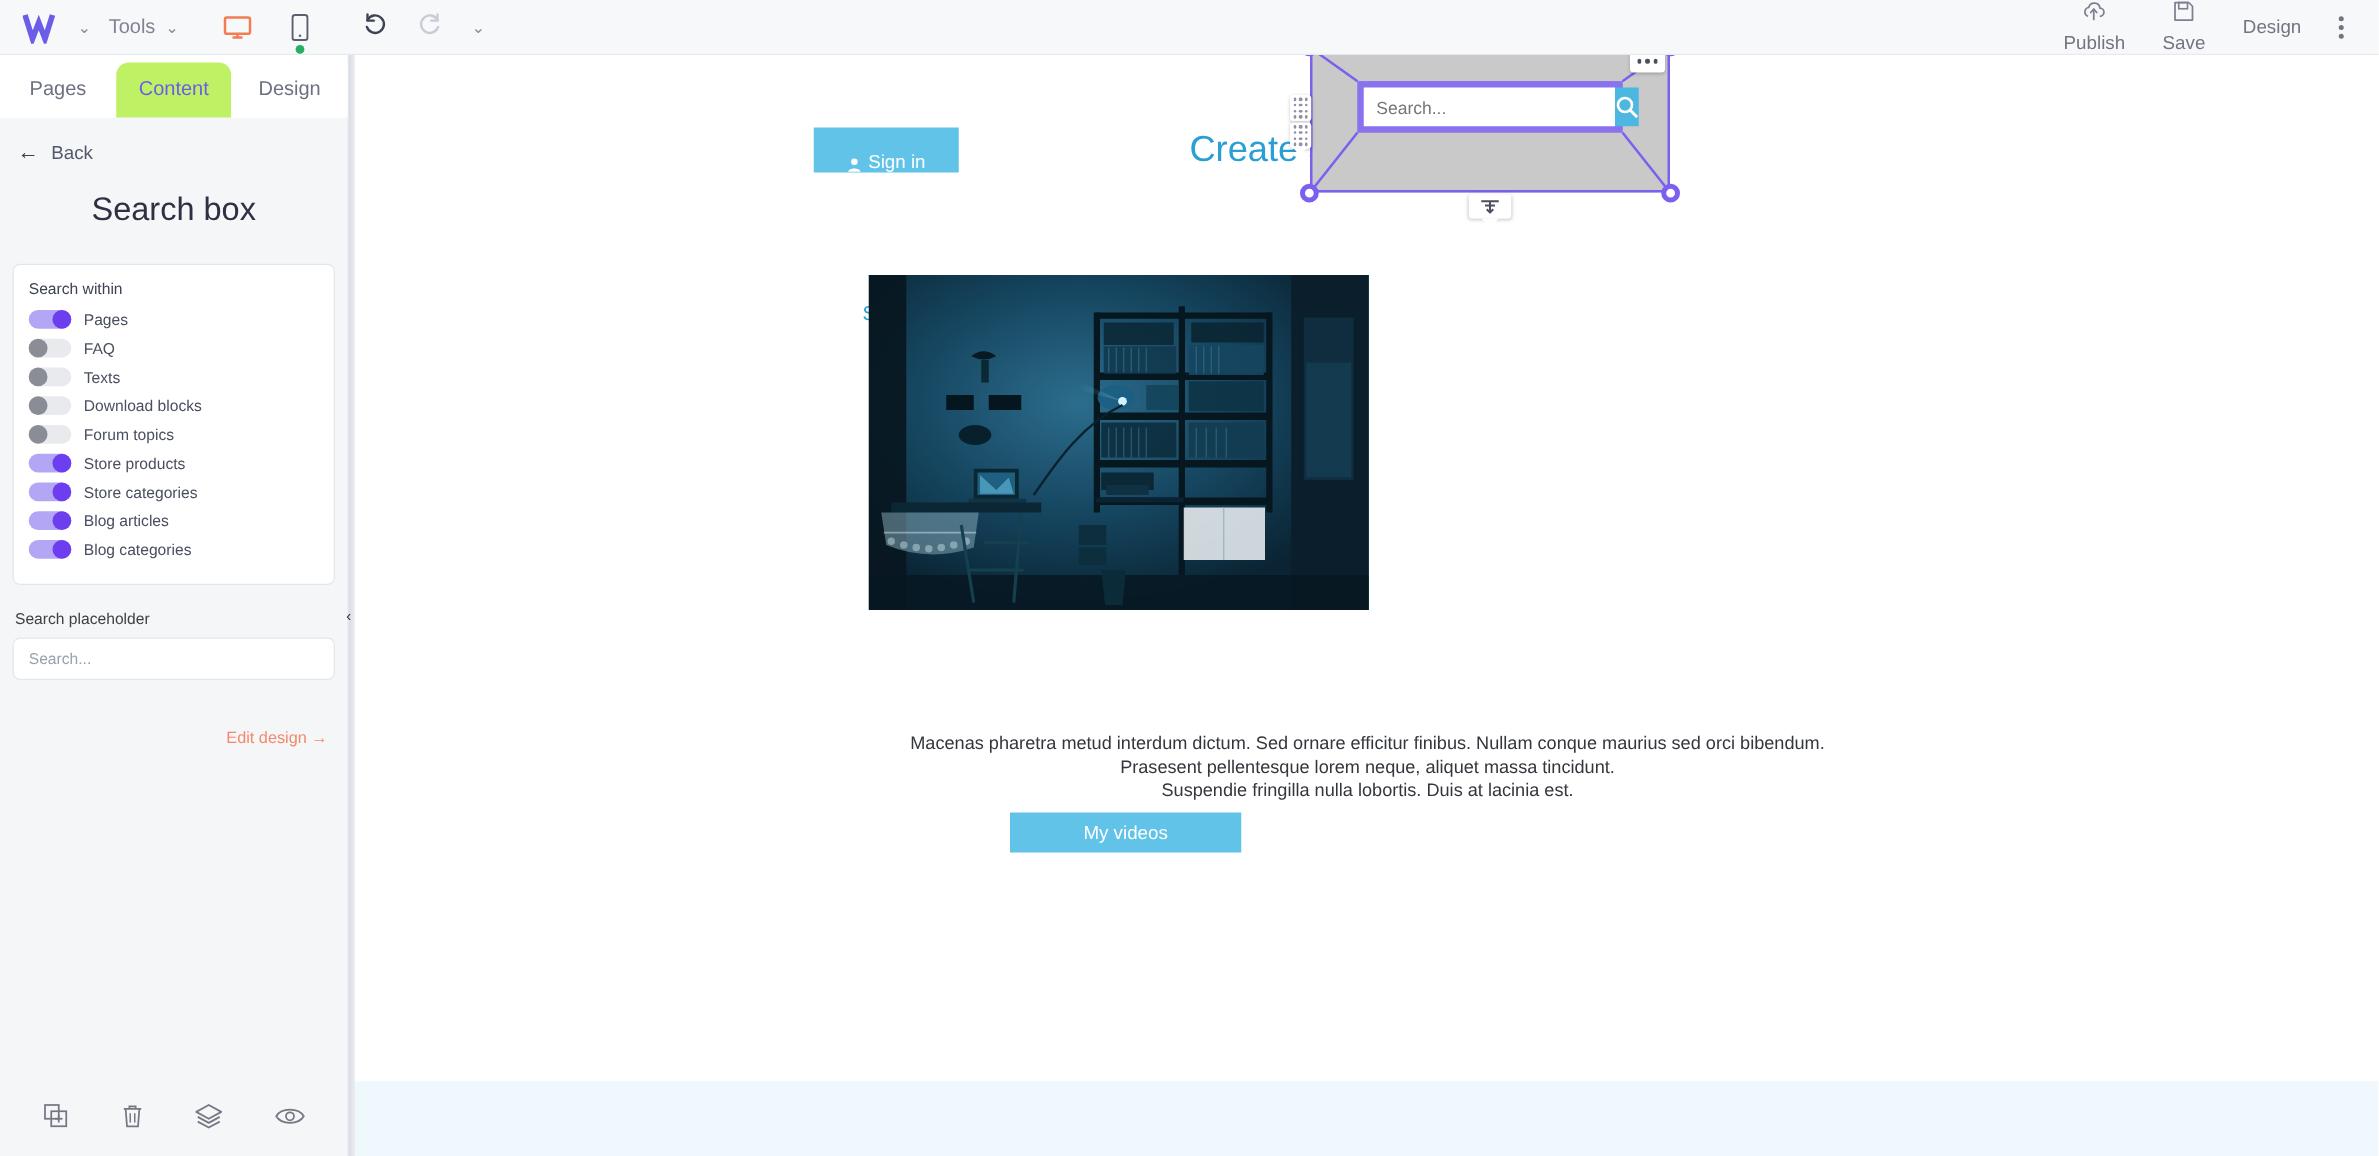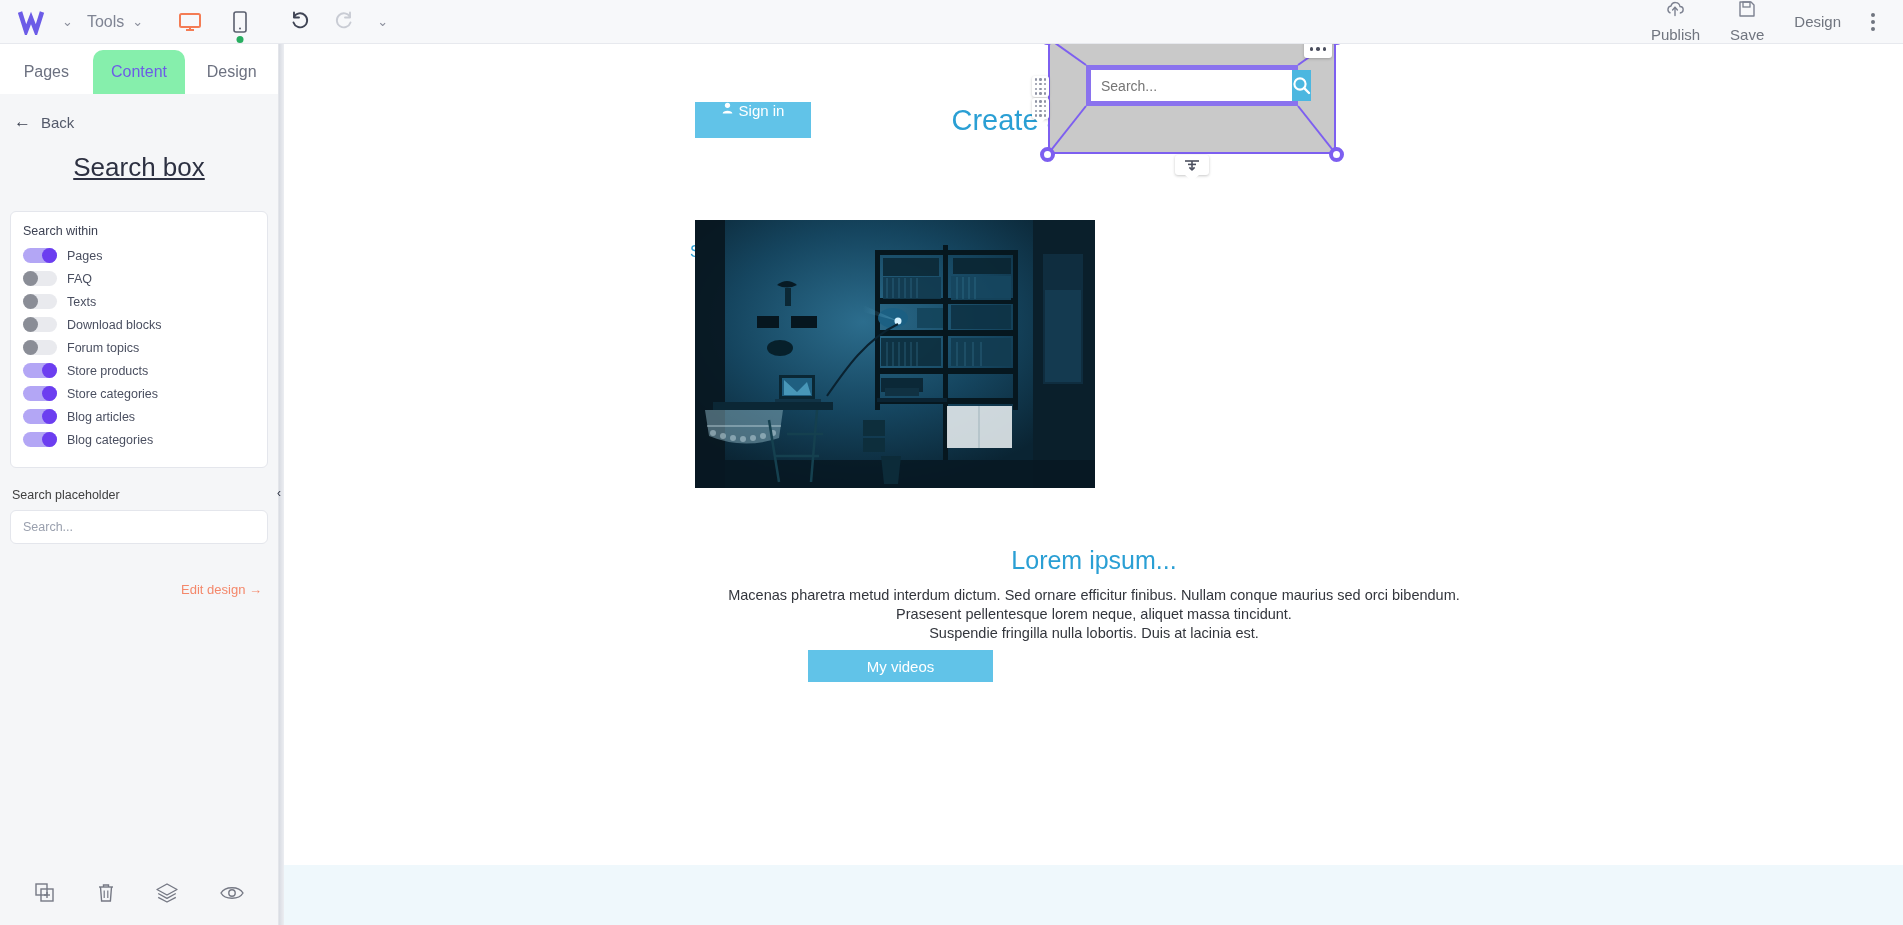--- a/index.html
+++ b/index.html
@@ -38,30 +38,29 @@
   .leftpanel {
     position:absolute; top:44px; left:0; width:279px; height:881px;
     background:#f5f6f8; border-right:1px solid #e3e5ea;
   }
   .tabs { display:flex; height:50px; align-items:flex-end; background:#ffffff;}
   .tab {
     flex:1; text-align:center; font-size:16px; color:#6c7180;
     height:44px; line-height:44px; cursor:pointer; background:#ffffff;
   }
   .tab.active {
-    color:#6c5ce7; background:#86efac;
+    color:#6c5ce7; background:#bef264;
     border-top-left-radius:10px; border-top-right-radius:10px;
   }
   .back-row { display:flex; align-items:center; gap:10px; padding: 18px 16px 0 14px; cursor:pointer;}
   .back-row .arw { font-size:17px; color:#3b4050; }
   .back-row .lbl { font-size:15px; color:#53596a; }
   .panel-title {
     text-align:center; font-size:26px; color:#2d3142; font-weight:400;
     margin-top: 20px;
-    text-decoration: underline;
   }
   .card {
     margin: 28px 10px 0 10px; background:#fff; border:1px solid #e4e6ec;
     border-radius:6px; padding: 12px 12px 14px 12px;
   }
   .card-label { font-size:12.5px; color:#3d4253; margin-bottom:8px; }
   .toggle-row { display:flex; align-items:center; gap:10px; height:19px; margin-bottom:4px; cursor:pointer;}
   .switch { width:34px; height:15px; border-radius:8px; position:relative; flex:0 0 auto; }
   .switch.on { background:#b3a6f5; }
   .switch.off { background:#e9eaee; }
@@ -98,23 +97,22 @@
   
   .canvas {
     position:absolute; top:44px; left:284px; width:1619px; height:881px;
     background:#ffffff; overflow:hidden;
   }
   .site-inner { position:relative; width:100%; height:100%; }
 
   .signin-btn {
     position:absolute; left:367px; top:58px; width:116px; height:36px;
     background:#61c3e8; color:#fff; font-size:15px;
-    display:flex; align-items:flex-start; justify-content:center; gap:6px;
+    display:flex; align-items:flex-end; justify-content:center; gap:6px;
     cursor:pointer;
-    margin-left:44px;
   }
   .site-title {
     position:absolute; left:565px; top:60px; width:500px;
     font-size:29px; color:#2a9fd4; font-weight:400; text-align:center;
   }
 
   .navrow {
     position:absolute; top:190px; left:390px; width:600px;
     display:flex; align-items:center; gap:0;
   }
@@ -526,21 +524,20 @@
 
           <rect x="168" y="200" width="22" height="16" fill="#0d2e3c"></rect>
           <rect x="168" y="218" width="22" height="14" fill="#0d2e3c"></rect>
 
           <path d="M203 104 C170 120 150 150 132 176" fill="none" stroke="#0a2230" stroke-width="2"></path>
 
           <path d="M186 236 L206 236 L203 264 L189 264 Z" fill="#0c2b39"></path>
         </svg>
       </div>
 
-      <div class="lorem-title">Lorem ipsum...</div>
       <div class="lorem-body">
         <div>Macenas pharetra metud interdum dictum. Sed ornare efficitur finibus. Nullam conque maurius sed orci bibendum.</div>
         <div>Prasesent pellentesque lorem neque, aliquet massa tincidunt.</div>
         <div>Suspendie fringilla nulla lobortis. Duis at lacinia est.</div>
       </div>
 
       <div class="myvideos-btn">My videos</div>
 
       <div class="footer-band"></div>
 

